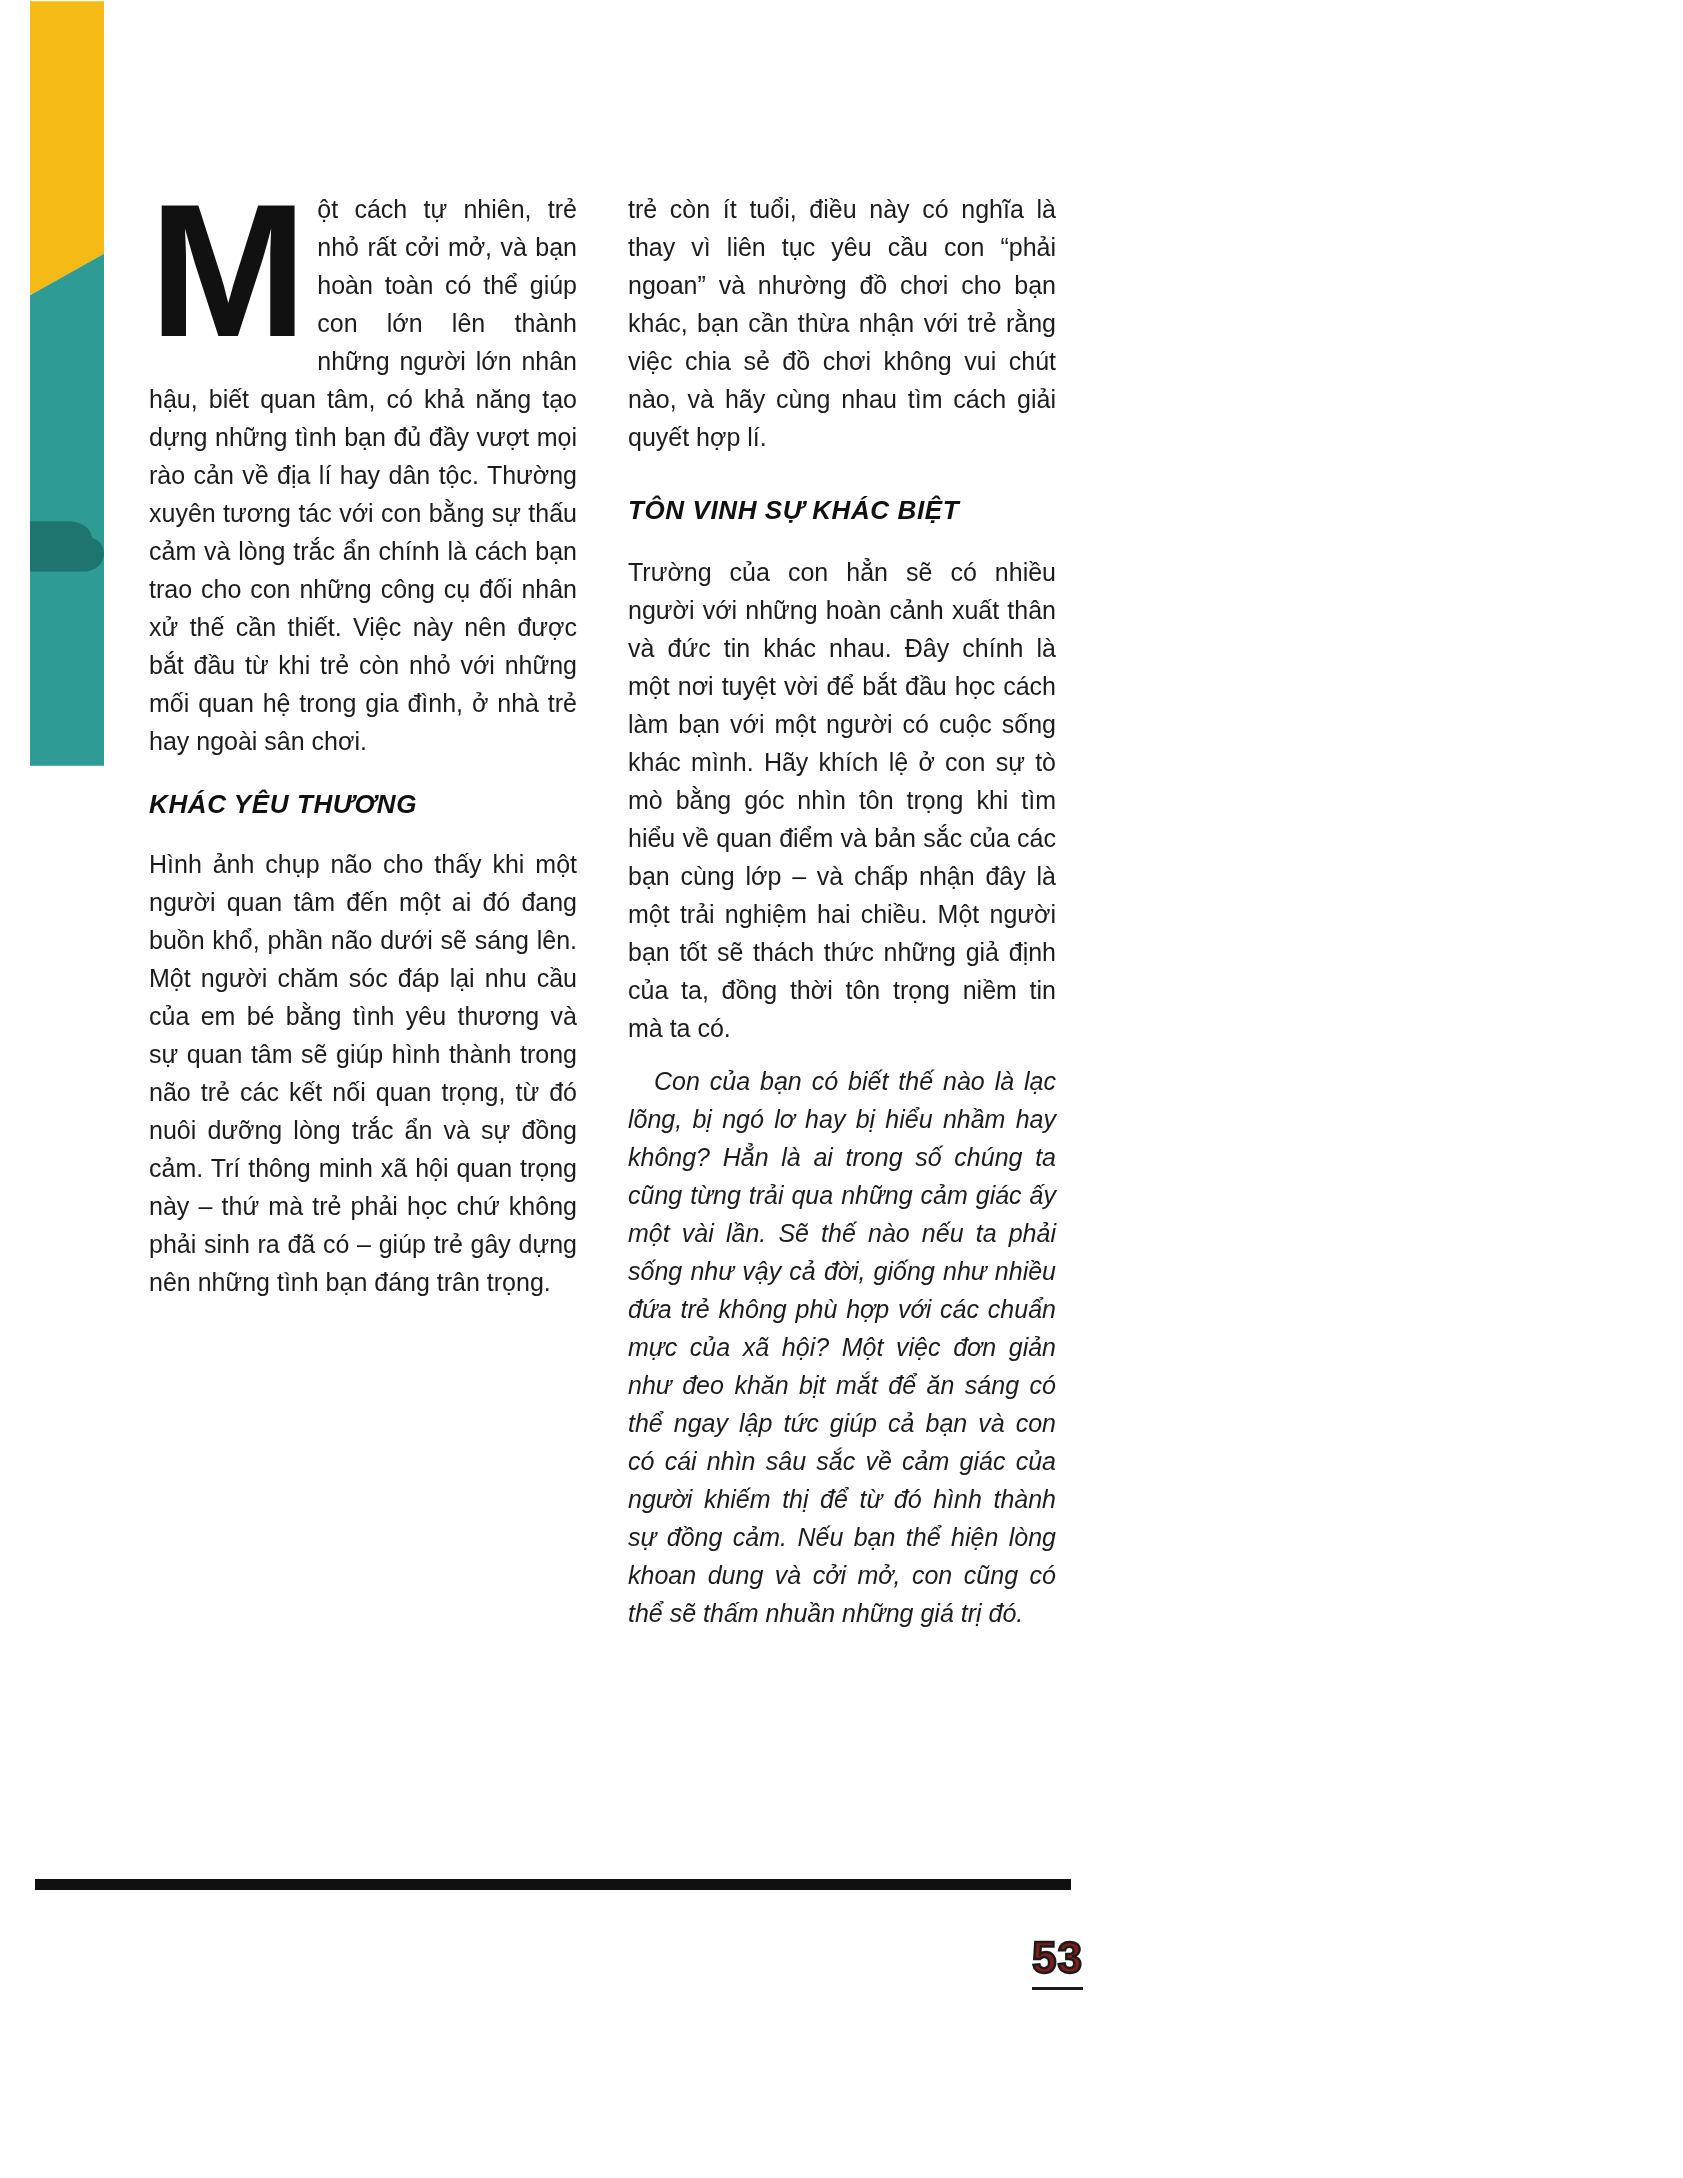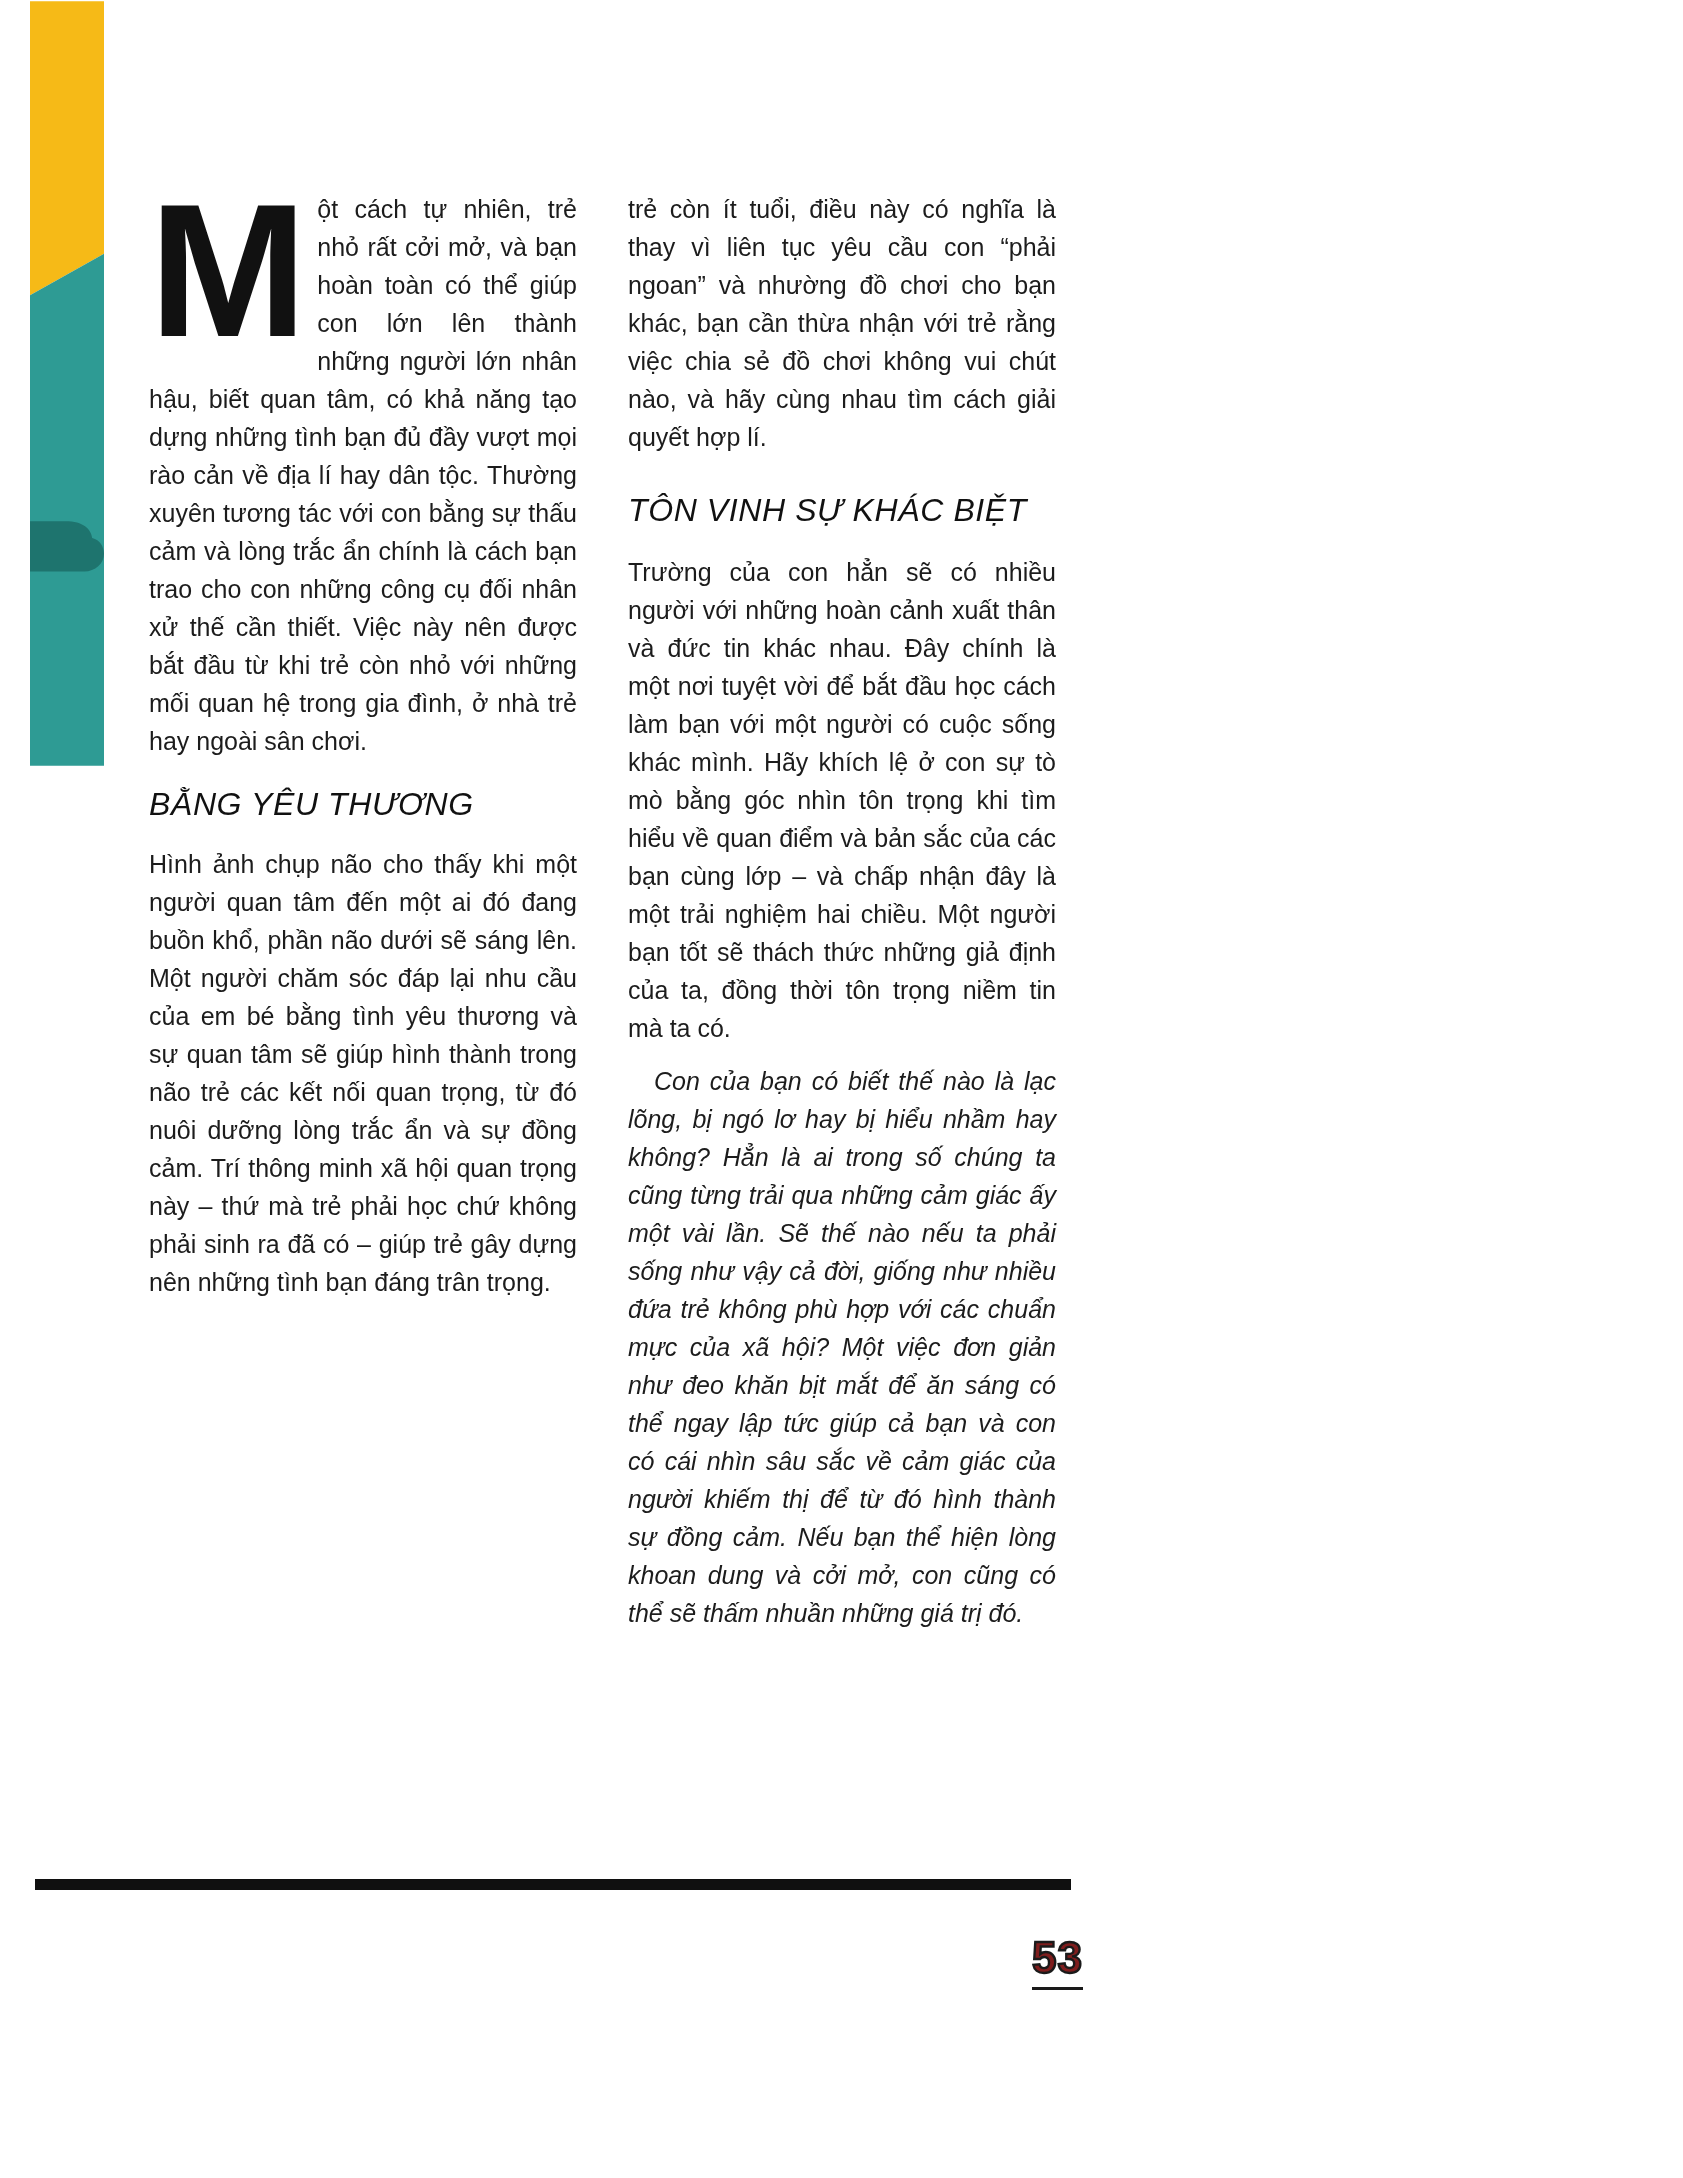--- a/index.html
+++ b/index.html
@@ -24,21 +24,21 @@
 
   .dropcap {
     float:left;
     font-size:190px; line-height:0.76;
     font-weight:700; letter-spacing:-4px;
     margin:8px 14px 0 0;
     color:#111;
   }
 
   .heading {
-    font-size:32px; font-weight:normal; font-style:italic;
+    font-size:26px; font-weight:bold; font-style:italic;
     letter-spacing:0.6px; line-height:37px; color:#111;
     margin:26px 0 22px 0;
   }
   .heading .hline { display:block; }
   .heading-right { margin-top:36px; margin-bottom:24px; }
 
   
   .bottom-rule { position:absolute; left:35px; top:1879px; width:1036px; height:11px; background:#101010; }
   .pagenum-wrap { position:absolute; left:1028px; top:1933px; width:59px; text-align:center; }
   .pagenum {
@@ -60,21 +60,21 @@
     <path d="M0,527 L36,527 C54,527 62,535 63,544 C71,546 75,553 75,560 C75,570 66,578 55,578 L0,578 Z" fill="#1E746E"></path>
   </svg>
 
   <main class="content">
 
     <section class="col">
       <p class="para">
         <span class="dropcap">M</span><span>ột cách tự nhiên, trẻ nhỏ rất cởi mở, và bạn hoàn toàn có thể giúp con lớn lên thành những người lớn nhân hậu, biết quan tâm, có khả năng tạo dựng những tình bạn đủ đầy vượt mọi rào cản về địa lí hay dân tộc. Thường xuyên tương tác với con bằng sự thấu cảm và lòng trắc ẩn chính là cách bạn trao cho con những công cụ đối nhân xử thế cần thiết. Việc này nên được bắt đầu từ khi trẻ còn nhỏ với những mối quan hệ trong gia đình, ở nhà trẻ hay ngoài sân chơi.</span>
       </p>
       <h2 class="heading">
-        <span class="hline">BẰNG YÊU THƯƠNG</span>
+        <span class="hline">KHÁC YÊU THƯƠNG</span>
       </h2>
       <p class="para">Hình ảnh chụp não cho thấy khi một người quan tâm đến một ai đó đang buồn khổ, phần não dưới sẽ sáng lên. Một người chăm sóc đáp lại nhu cầu của em bé bằng tình yêu thương và sự quan tâm sẽ giúp hình thành trong não trẻ các kết nối quan trọng, từ đó nuôi dưỡng lòng trắc ẩn và sự đồng cảm. Trí thông minh xã hội quan trọng này – thứ mà trẻ phải học chứ không phải sinh ra đã có – giúp trẻ gây dựng nên những tình bạn đáng trân trọng.</p>
     </section>
 
     <section class="col">
       <p class="para">trẻ còn ít tuổi, điều này có nghĩa là thay vì liên tục yêu cầu con “phải ngoan” và nhường đồ chơi cho bạn khác, bạn cần thừa nhận với trẻ rằng việc chia sẻ đồ chơi không vui chút nào, và hãy cùng nhau tìm cách giải quyết hợp lí.</p>
       <h2 class="heading heading-right">TÔN VINH SỰ KHÁC BIỆT</h2>
       <p class="para">Trường của con hẳn sẽ có nhiều người với những hoàn cảnh xuất thân và đức tin khác nhau. Đây chính là một nơi tuyệt vời để bắt đầu học cách làm bạn với một người có cuộc sống khác mình. Hãy khích lệ ở con sự tò mò bằng góc nhìn tôn trọng khi tìm hiểu về quan điểm và bản sắc của các bạn cùng lớp – và chấp nhận đây là một trải nghiệm hai chiều. Một người bạn tốt sẽ thách thức những giả định của ta, đồng thời tôn trọng niềm tin mà ta có.</p>
       <p class="para indent">Con của bạn có biết thế nào là lạc lõng, bị ngó lơ hay bị hiểu nhầm hay không? Hẳn là ai trong số chúng ta cũng từng trải qua những cảm giác ấy một vài lần. Sẽ thế nào nếu ta phải sống như vậy cả đời, giống như nhiều đứa trẻ không phù hợp với các chuẩn mực của xã hội? Một việc đơn giản như đeo khăn bịt mắt để ăn sáng có thể ngay lập tức giúp cả bạn và con có cái nhìn sâu sắc về cảm giác của người khiếm thị để từ đó hình thành sự đồng cảm. Nếu bạn thể hiện lòng khoan dung và cởi mở, con cũng có thể sẽ thấm nhuần những giá trị đó.</p>
     </section>

